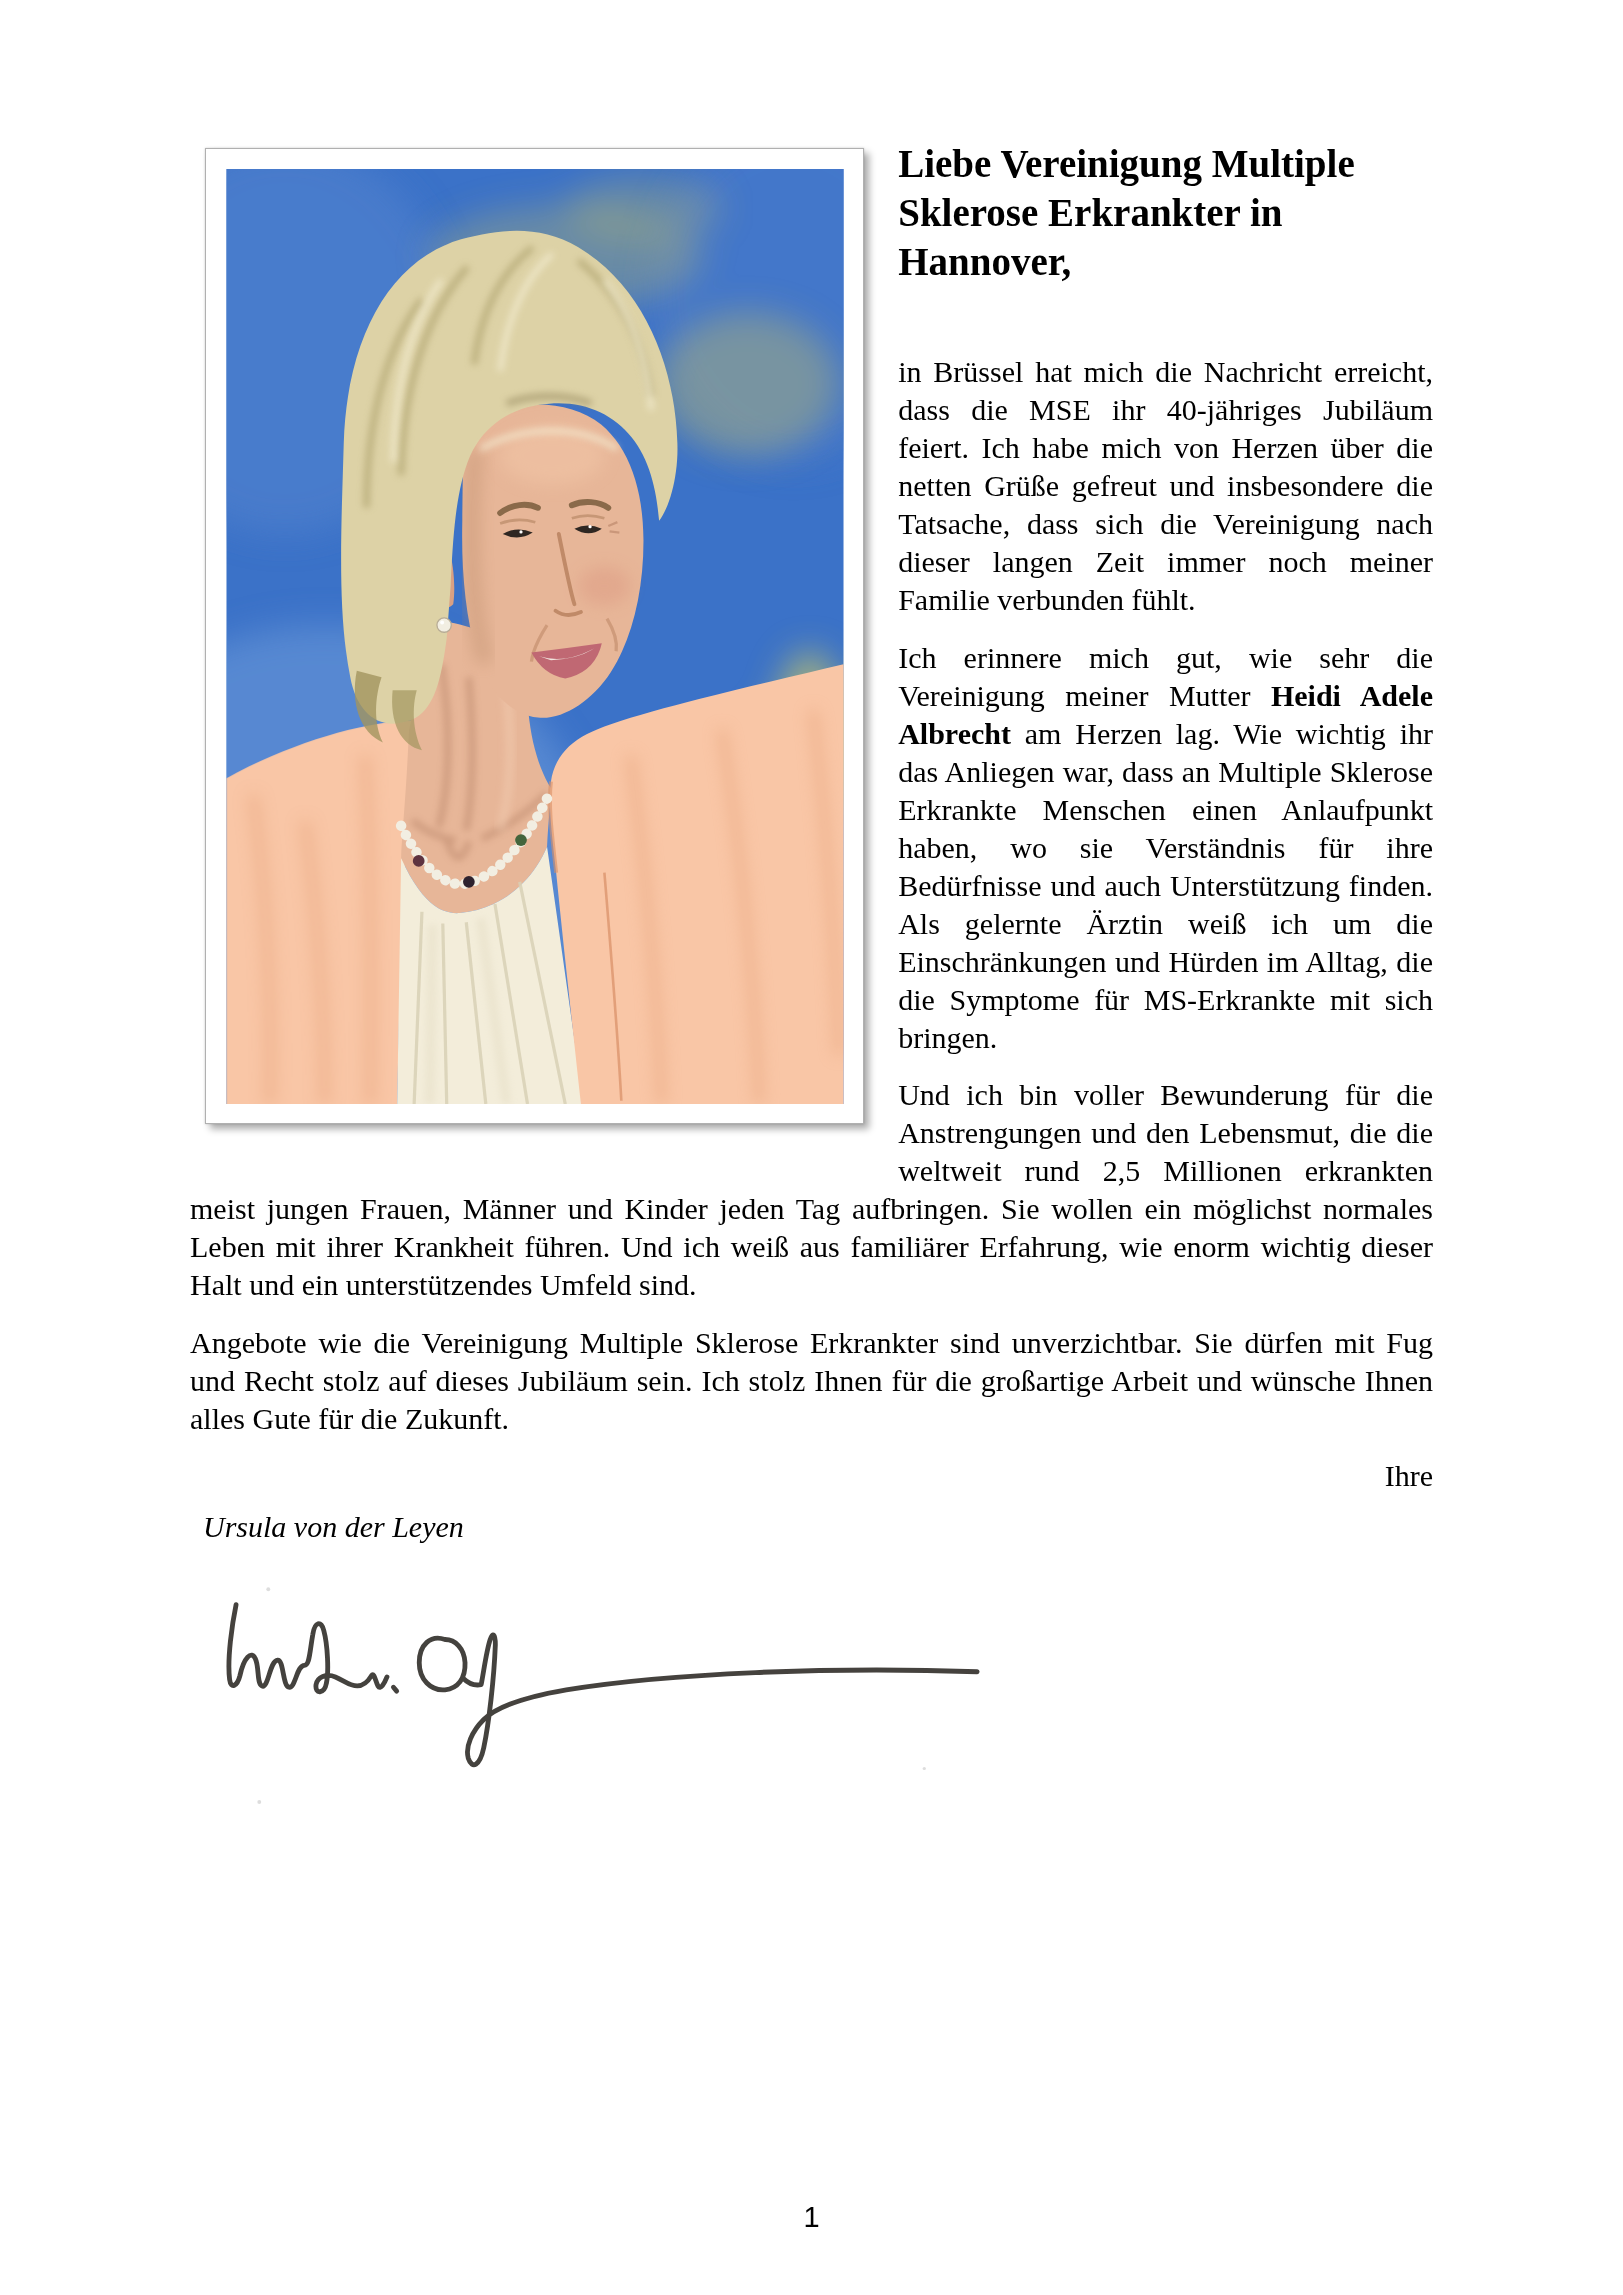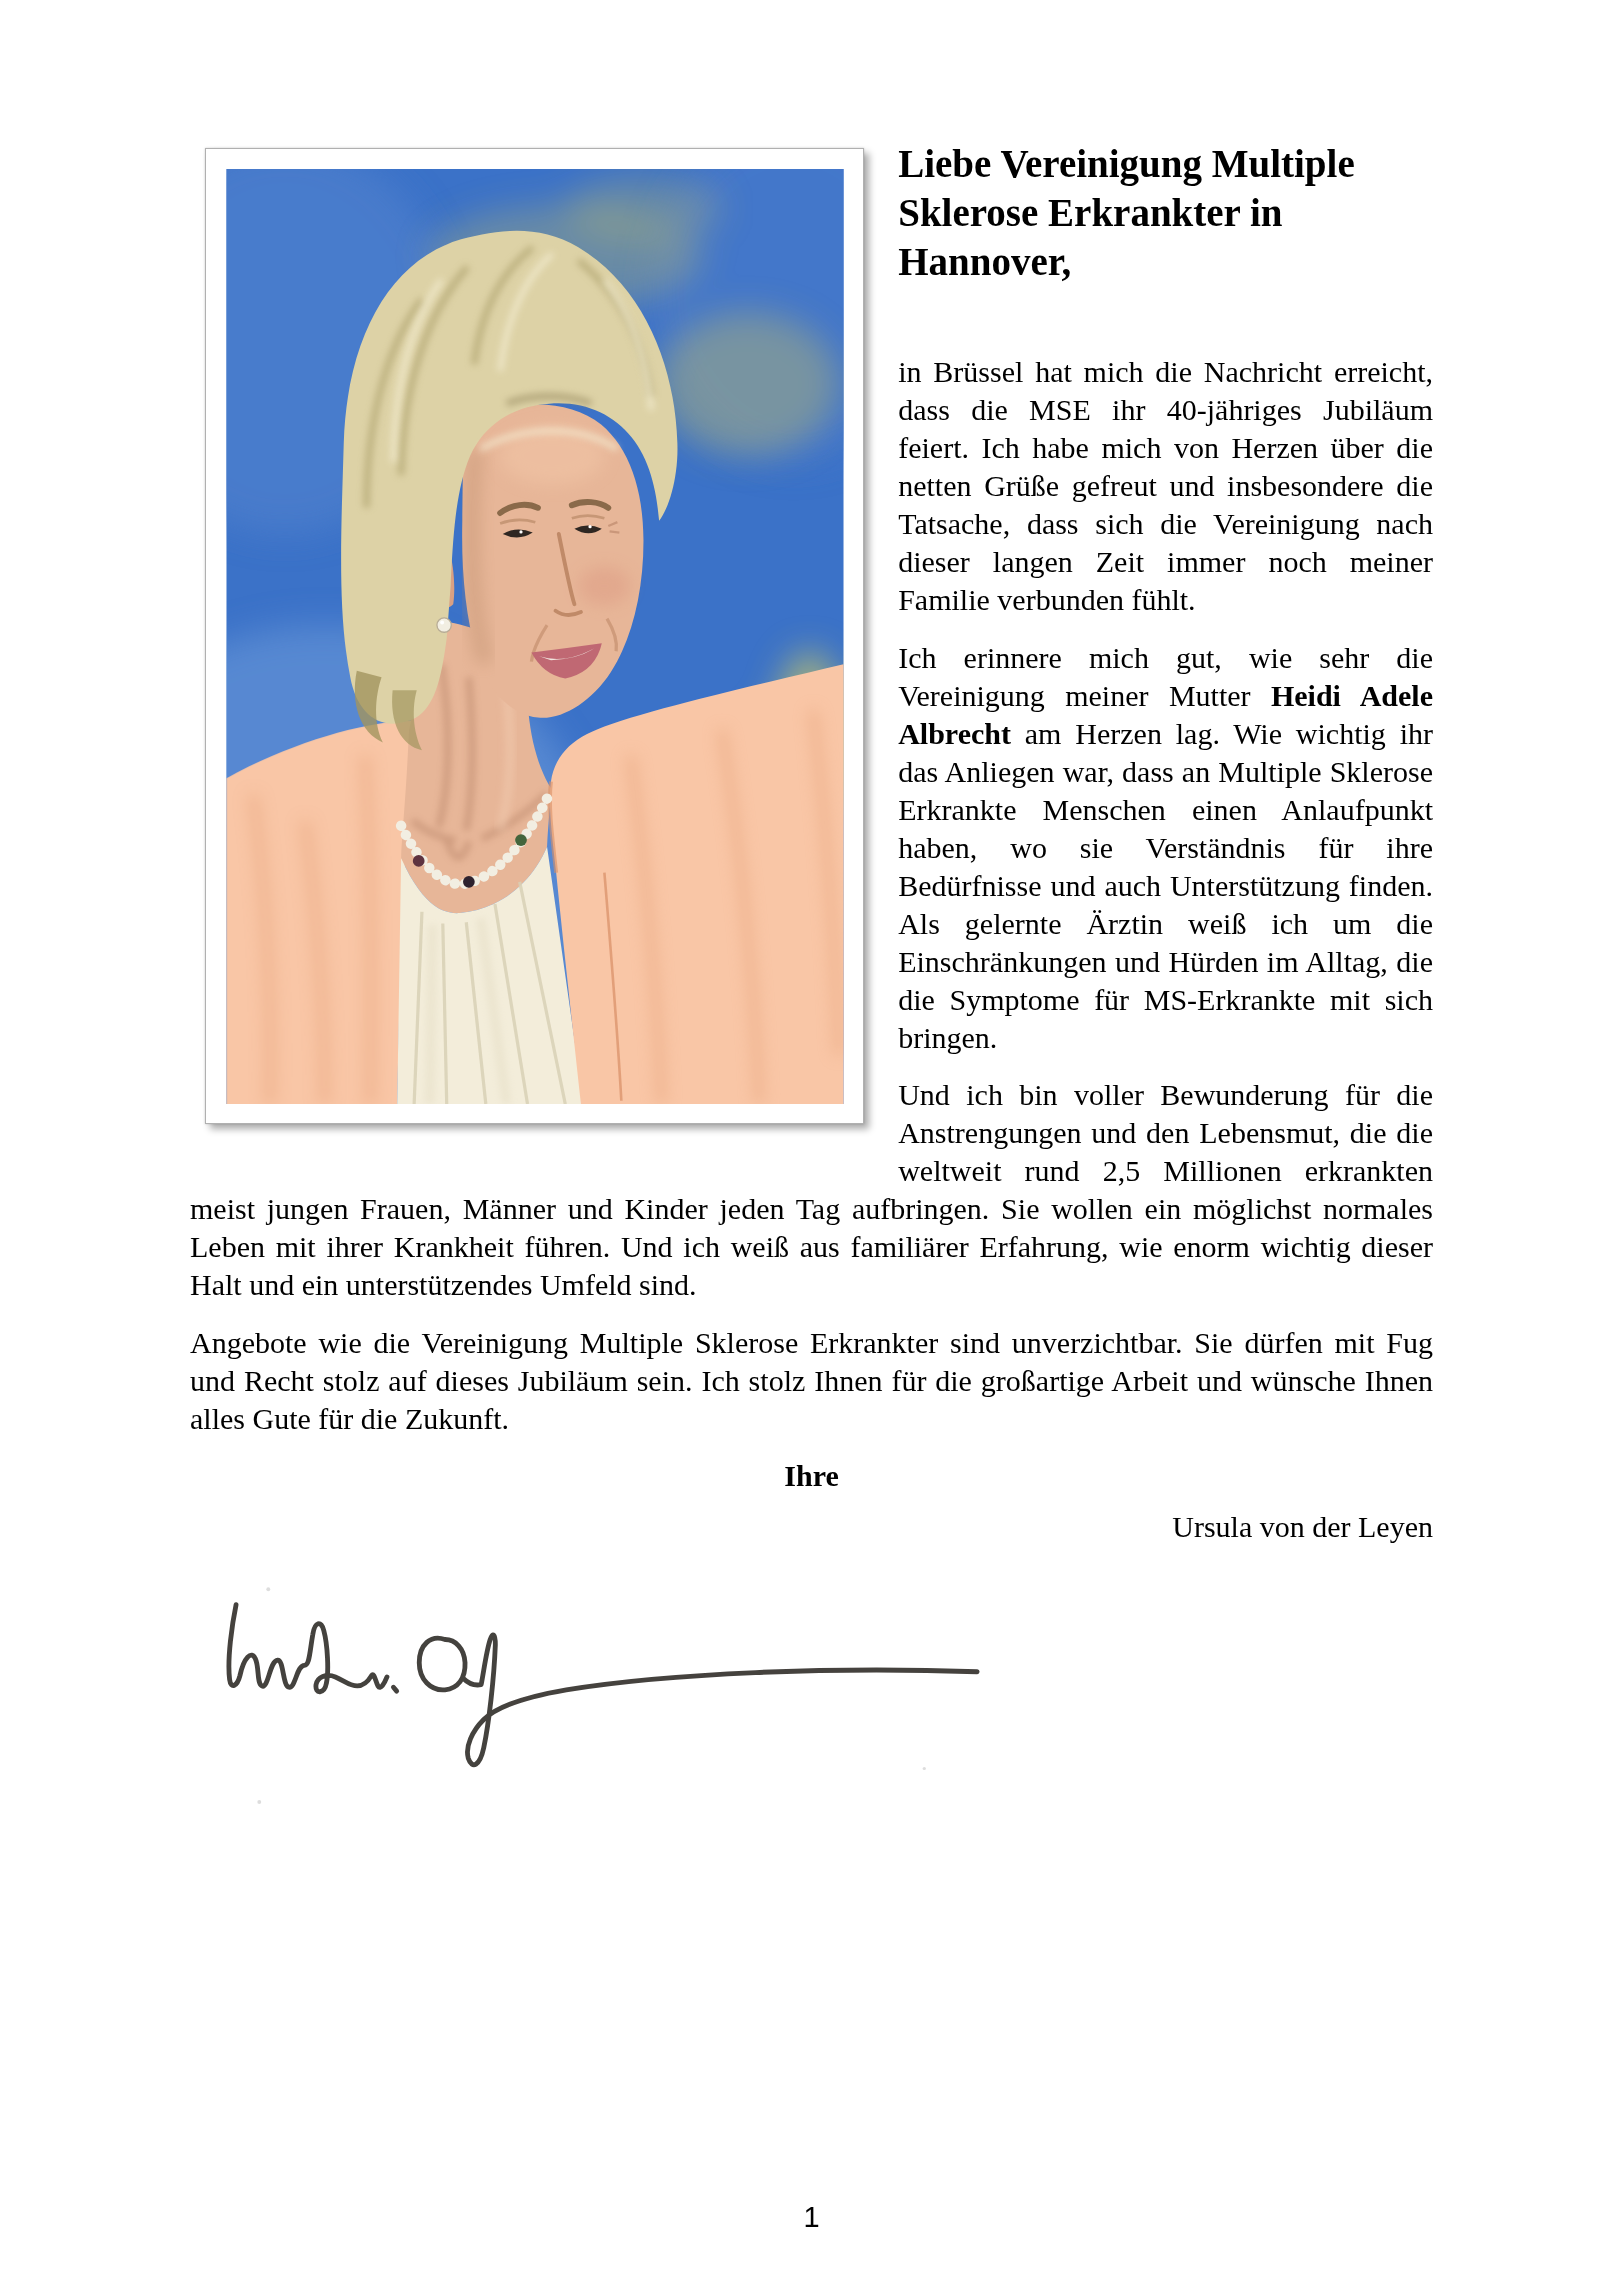--- a/index.html
+++ b/index.html
@@ -29,22 +29,22 @@
   }
   .portrait { width: 100%; height: 100%; display: block; }
   h1.salutation {
     font-size: 39px;
     line-height: 49px;
     font-weight: 700;
     margin: 0 0 67px 0;
     text-align: left;
   }
   p.para { margin: 0 0 19.6px 0; }
-  p.closing { margin: 16px 0 13px 0; text-align: center; font-weight: bold; }
-  p.signer { margin: 0; text-align: right; }
+  p.closing { margin: 16px 0 13px 0; text-align: right; }
+  p.signer { margin: 13px; font-style: italic; text-align: left; }
   svg.signature {
     display: block;
     width: 778px; height: 258px;
     margin: 29px 0 0 26px;
   }
   .footer {
     position: absolute;
     left: 0; top: 2202px;
     width: 1623px;
     text-align: center;

